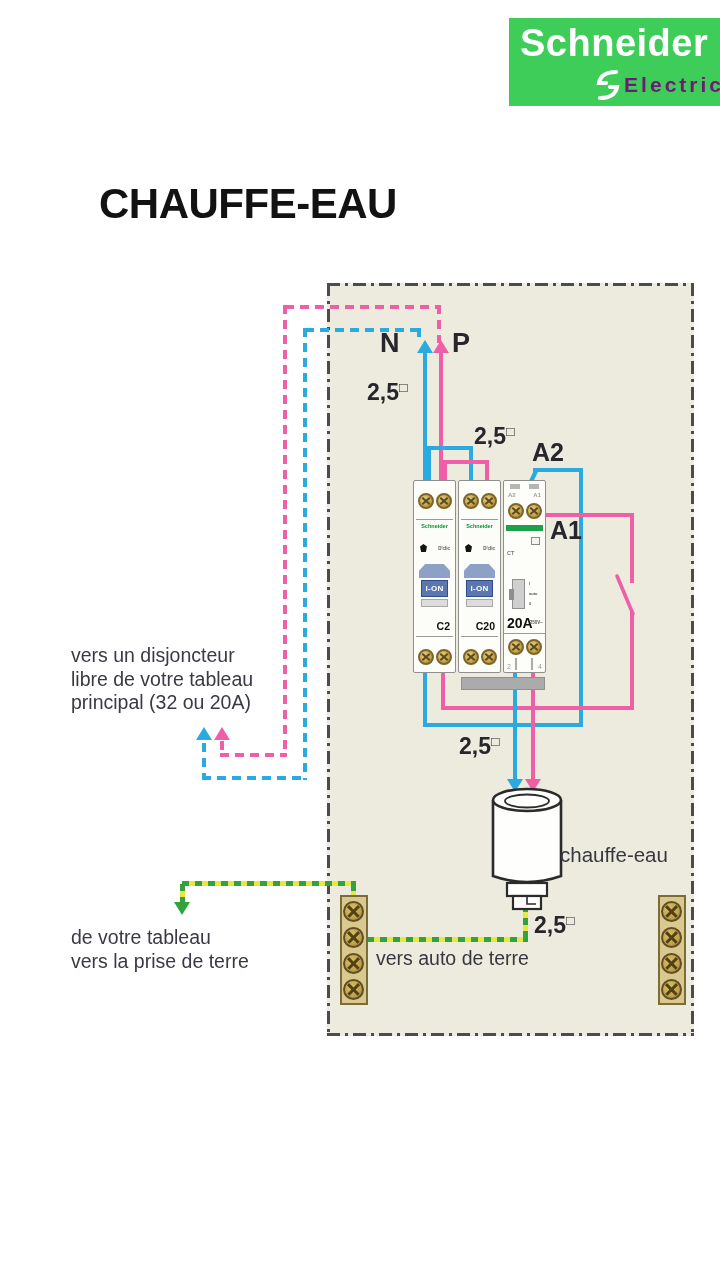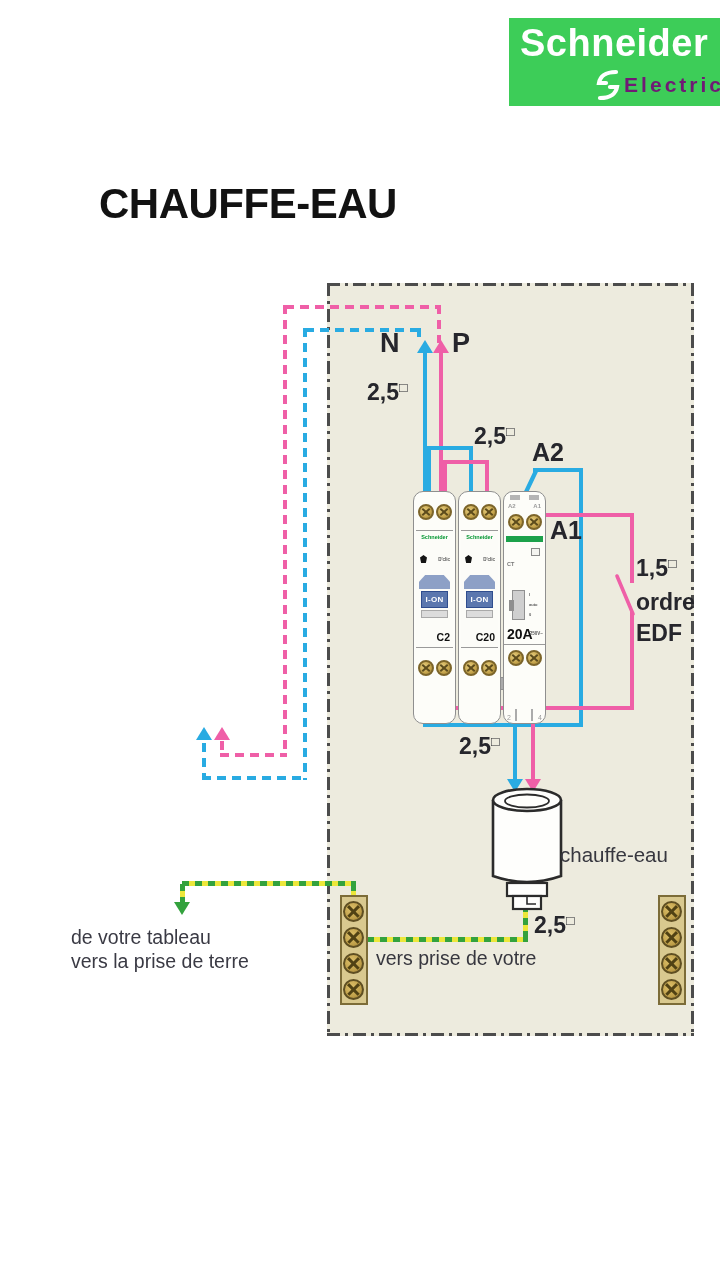--- a/index.html
+++ b/index.html
@@ -41,21 +41,21 @@
   .arr{position:absolute;width:0;height:0;}
   .arr-up{border-left:8px solid transparent;border-right:8px solid transparent;border-bottom:13px solid currentColor;}
   .arr-down{border-left:8px solid transparent;border-right:8px solid transparent;border-top:13px solid currentColor;}
 
   
   .lbl{position:absolute;color:#26262c;font-weight:600;}
   .sq{font-size:.6em;font-weight:400;position:relative;top:-.55em;}
   .plain{font-weight:400;color:#37373f;}
 
   
-  .device{position:absolute;top:491px;width:43px;height:233px;background:#fdfdf9;border:1.5px solid #8f8f8f;border-radius:10px;box-sizing:border-box;}
+  .device{position:absolute;top:480px;width:43px;height:193px;background:#fdfdf9;border:1.5px solid #8f8f8f;border-radius:2px;box-sizing:border-box;}
   .screw{position:absolute;width:16px;height:16px;border-radius:50%;box-sizing:border-box;
          background:radial-gradient(circle at 35% 35%,#e6cd7e,#c5a44c 60%,#9b7e34);border:2px solid #7c652a;}
   .screw::before,.screw::after{content:"";position:absolute;left:1px;right:1px;top:4.5px;height:2px;background:#5d4c1d;}
   .screw::before{transform:rotate(42deg);} .screw::after{transform:rotate(-42deg);}
   .face{position:absolute;left:2px;right:2px;top:38px;height:116px;border-top:1px solid #9a9a9a;border-bottom:1px solid #9a9a9a;background:#fcfcf8;}
   .brand{margin-top:3px;text-align:center;font-size:5.5px;font-weight:700;color:#009530;white-space:nowrap;overflow:hidden;}
   .clicrow{position:absolute;top:24px;left:4px;right:3px;display:flex;justify-content:space-between;align-items:center;}
   .clip{width:7px;height:8px;background:#141414;clip-path:polygon(50% 0,100% 32%,84% 100%,16% 100%,0 32%);}
   .clictxt{font-size:4.5px;font-weight:700;color:#555;}
   .trap{position:absolute;left:3px;right:3px;top:44px;height:14px;background:#8da0c6;
@@ -253,29 +253,29 @@
     <div class="escrew" style="top:56px;"></div>
     <div class="escrew" style="top:82px;"></div>
   </div>
 
   <div class="lbl" style="left:356px;top:328px;font-size:27px;">N</div>
   <div class="lbl" style="left:428px;top:328px;font-size:27px;">P</div>
   <div class="lbl" style="left:343px;top:379px;font-size:23px;"><span>2,5</span><span class="sq">□</span></div>
   <div class="lbl" style="left:450px;top:423px;font-size:23px;"><span>2,5</span><span class="sq">□</span></div>
   <div class="lbl" style="left:508px;top:438px;font-size:25px;">A2</div>
   <div class="lbl" style="left:526px;top:516px;font-size:25px;">A1</div>
-  <div class="lbl" style="left:612px;top:553px;font-size:23px;line-height:31px;">
-    <div><span>1,5</span><span class="sq">□</span></div>
-    <div>ordre</div>
-    <div>EDF</div>
-  </div>
   <div class="lbl" style="left:435px;top:733px;font-size:23px;"><span>2,5</span><span class="sq">□</span></div>
   <div class="lbl plain" style="left:536px;top:843px;font-size:20.5px;">chauffe-eau</div>
   <div class="lbl" style="left:510px;top:912px;font-size:23px;"><span>2,5</span><span class="sq">□</span></div>
-  <div class="lbl plain" style="left:352px;top:947px;font-size:19.5px;">vers prise de votre</div>
-
+  <div class="lbl plain" style="left:352px;top:947px;font-size:19.5px;">vers auto de terre</div>
+
+  <div class="note" style="left:47px;top:644px;">
+    <div>vers un disjoncteur</div>
+    <div>libre de votre tableau</div>
+    <div>principal (32 ou 20A)</div>
+  </div>
   <div class="note" style="left:47px;top:926px;">
     <div>de votre tableau</div>
     <div>vers la prise de terre</div>
   </div>
 
 
 </div>
 
 </body></html>

